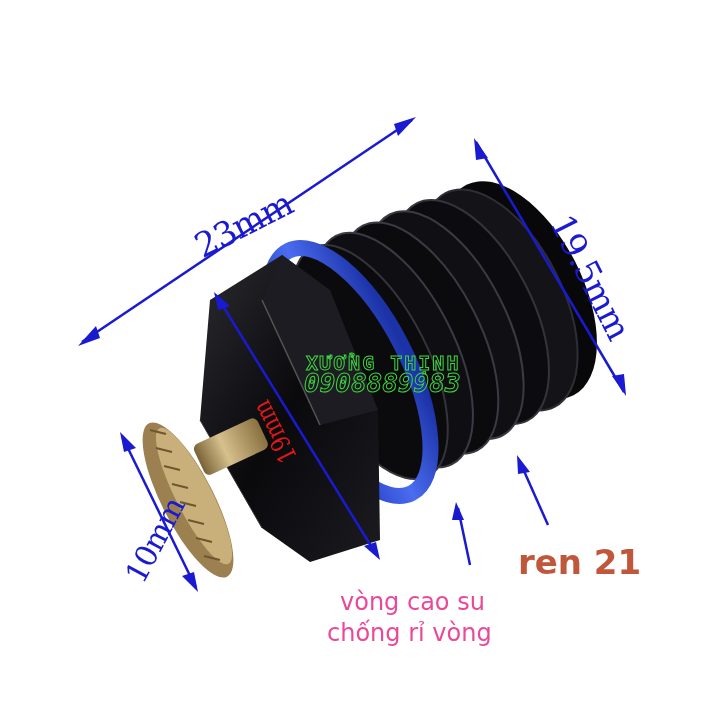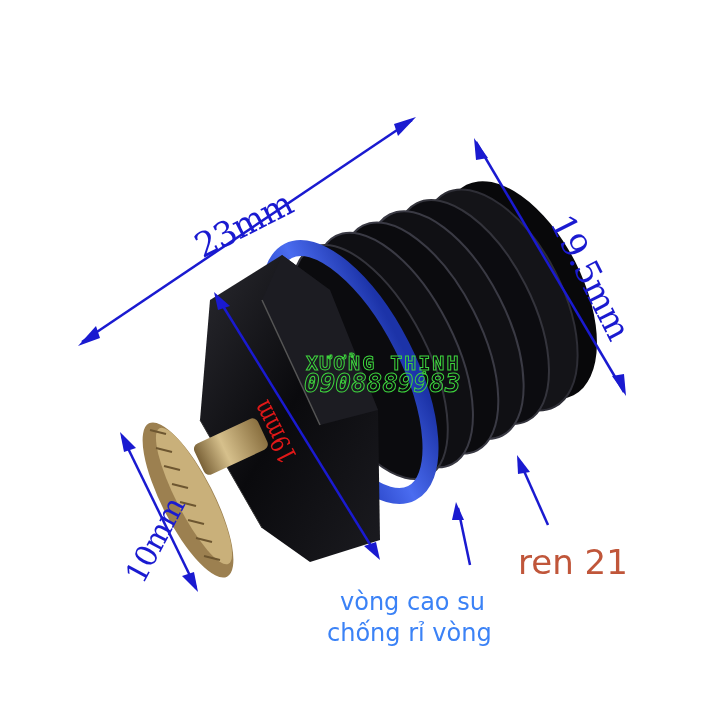--- a/index.html
+++ b/index.html
@@ -6,22 +6,22 @@
     body { width: 720px; height: 720px; position: relative; overflow: hidden; font-family: "DejaVu Sans", sans-serif; }
     .stage { position: absolute; left: 0; top: 0; width: 720px; height: 720px; }
     .dim-label { position: absolute; font-family: "DejaVu Serif", serif; color: #1a1ad0; white-space: nowrap; transform-origin: left top; letter-spacing: -1px; }
     .dim-23 { left: 188px; top: 230px; font-size: 34px; transform: rotate(-27deg); }
     .dim-195 { left: 578px; top: 208px; font-size: 34px; transform: rotate(63deg); }
     .dim-10 { left: 118px; top: 572px; font-size: 30px; transform: rotate(-62deg); }
     .dim-19 { position: absolute; left: 276px; top: 468px; font-family: "DejaVu Serif", serif; color: #e01818; font-size: 26px; transform-origin: left top; transform: rotate(-117deg) scaleX(0.8); white-space: nowrap; }
     .wm { position: absolute; font-family: "DejaVu Sans Mono", monospace; font-weight: bold; color: transparent; -webkit-text-stroke: 1px #3ed63e; white-space: nowrap; }
     .wm-name { left: 306px; top: 330px; font-size: 20px; letter-spacing: 2px; margin-top: 21px; }
     .wm-phone { left: 304px; top: 368px; font-size: 26px; letter-spacing: 0px; font-style: italic; }
-    .ren { position: absolute; left: 518px; top: 542px; font-size: 34px; color: #c0563a; font-family: "DejaVu Sans", sans-serif; font-weight: 400; }
-    .caption { position: absolute; color: #3b82f6; font-size: 24px; font-family: "DejaVu Sans", sans-serif; white-space: nowrap; }
+    .ren { position: absolute; left: 518px; top: 542px; font-size: 34px; color: #c0563a; font-family: "DejaVu Sans", sans-serif; font-weight: 700; }
+    .caption { position: absolute; color: #ec4899; font-size: 24px; font-family: "DejaVu Sans", sans-serif; white-space: nowrap; }
     .cap-1 { left: 340px; top: 588px; }
     .cap-2 { left: 327px; top: 619px; }
   </style>
 </head>
 <body>
 
 <div class="stage">
   <svg width="720" height="720" viewBox="0 0 720 720">
     <defs>
       <linearGradient id="bodyGrad" x1="0" y1="0" x2="1" y2="1">

